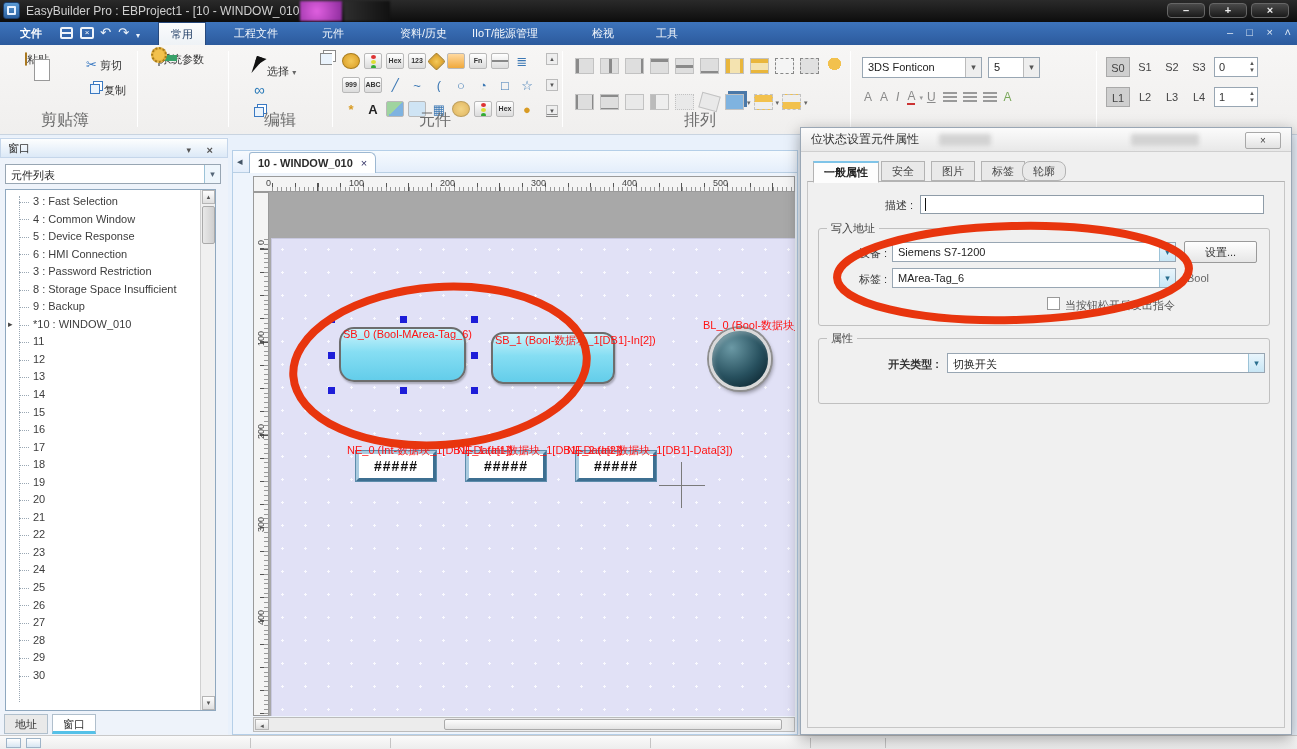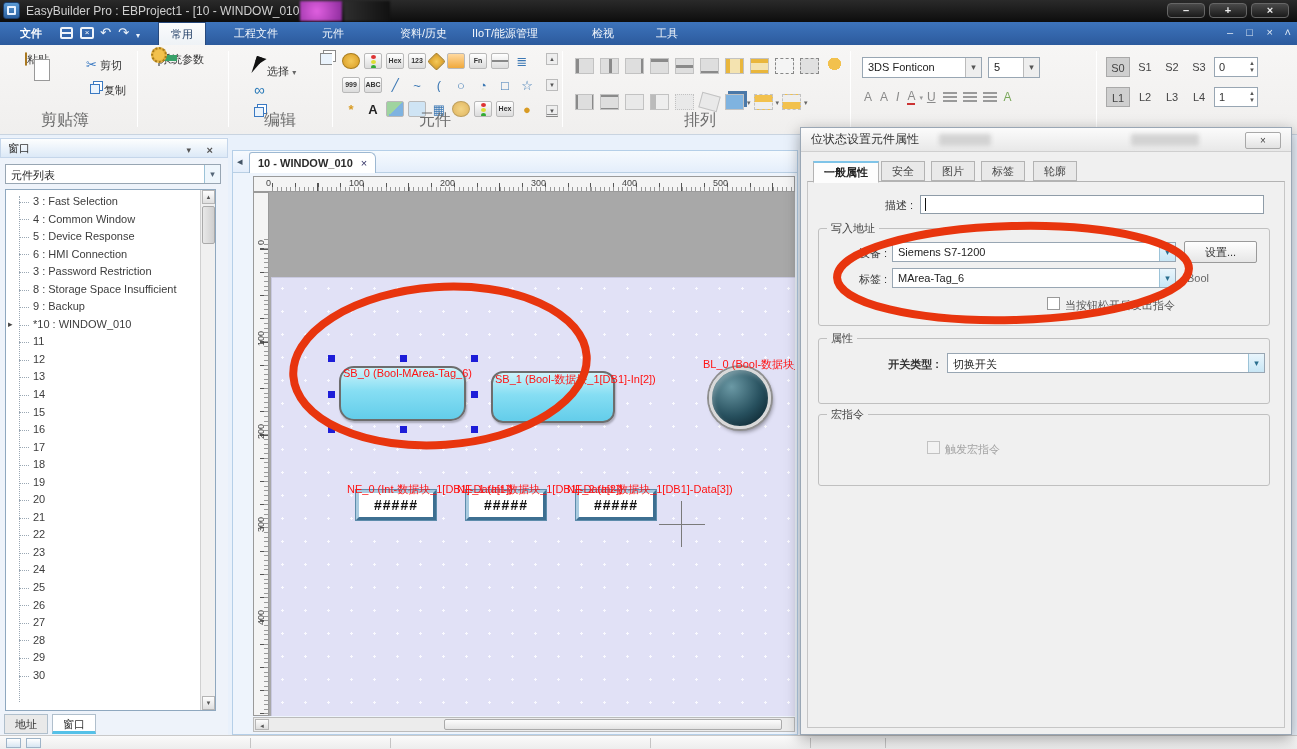--- a/index.html
+++ b/index.html
@@ -85,21 +85,21 @@
     background-image:repeating-linear-gradient(90deg,#999 0 1px,transparent 1px 4.55px),repeating-linear-gradient(90deg,#555 0 1px,transparent 1px 22.75px);
     background-size:100% 4px,100% 8px; background-repeat:no-repeat,no-repeat; background-position:18px bottom,18px bottom; }
   .hruler span { position:absolute; bottom:3px; font-size:9px; color:#444; }
   .vruler { position:absolute; left:20px; top:41px; width:16px; bottom:18px; background:#f4f4f4; border:1px solid #9a9a9a;
     background-image:repeating-linear-gradient(0deg,#999 0 1px,transparent 1px 4.65px),repeating-linear-gradient(0deg,#555 0 1px,transparent 1px 23.25px);
     background-size:4px 100%,8px 100%; background-repeat:no-repeat,no-repeat; background-position:right 46px,right 46px; }
   .vruler span { position:absolute; left:2px; font-size:9px; color:#444; transform:rotate(-90deg); transform-origin:left top; }
   .corner { position:absolute; left:20px; top:25px; width:16px; height:16px; background:#e3e3e3; border:1px solid #9a9a9a; }
   .work { position:absolute; left:36px; top:41px; right:2px; bottom:18px; background:#a8a8a8; overflow:hidden; }
   .page { position:absolute; left:2px; top:46px; right:-2px; bottom:-2px; background:#e1e1f6;
-    background-image:radial-gradient(circle,#fafaff 1px,transparent 1.2px); background-size:23px 23px; box-shadow:inset 0 0 0 1px #c9c9e0;margin-top:39px; }
+    background-image:radial-gradient(circle,#fafaff 1px,transparent 1.2px); background-size:23px 23px; box-shadow:inset 0 0 0 1px #c9c9e0; }
   .hscroll { position:absolute; left:20px; bottom:2px; right:2px; height:15px; background:#ececec; border:1px solid #bbb; }
   .hscroll .sb { position:absolute; left:1px; top:1px; width:14px; height:11px; background:linear-gradient(#fdfdfd,#ddd); border:1px solid #b5b5b5; font-size:7px; line-height:11px; text-align:center; color:#555; }
   .hthumb { position:absolute; left:190px; top:1px; height:11px; width:338px; background:linear-gradient(#fcfcfc,#e4e4e4); border:1px solid #aaa; border-radius:2px; }
 
   
   .cyanbtn { position:absolute; background:linear-gradient(#cdf3fb 0%,#86def3 45%,#63cdea 100%); border:2px solid #6d6d6d; border-radius:15px; box-shadow:1px 2px 2px rgba(0,0,0,.25); }
   .redlabel { position:absolute; color:#ff1313; font-size:11px; white-space:nowrap; z-index:5; }
   .selrect { position:absolute; }
   .hnd { position:absolute; width:7px; height:7px; background:#1d1dd8; }
   .lamp { position:absolute; width:62px; height:62px; border-radius:50%; background:radial-gradient(circle at 35% 30%,#6b99a5,#27505e 55%,#0f2a35 85%); border:3px solid #d9d9d9; box-shadow:0 0 0 2px #8f8f8f,2px 3px 4px rgba(0,0,0,.4), inset 2px 3px 4px rgba(255,255,255,.25); }
@@ -365,21 +365,21 @@
   <div class="dlg-title">
     <span>位状态设置元件属性</span>
     <span class="blurchip" style="left:138px;top:6px;width:52px;height:12px;"></span>
     <span class="blurchip" style="left:330px;top:6px;width:68px;height:12px;"></span>
     <span class="dlg-close" style="right:10px;">×</span>
   </div>
   <span class="dtab active" style="left:12px;">一般属性</span>
   <span class="dtab" style="left:80px;">安全</span>
   <span class="dtab" style="left:130px;">图片</span>
   <span class="dtab" style="left:180px;">标签</span>
-  <span class="dtab" style="left:232px;">轮廓</span>
+  <span class="dtab" style="left:221px;border-radius:8px;">轮廓</span>
   <div class="dlg-body">
     <span class="flabel" style="left:30px;top:16px;width:75px;">描述 :</span>
     <div class="input" style="left:112px;top:13px;width:344px;height:19px;">
         <span class="caret"></span>
       </div>
 
     <div class="grp" style="left:10px;top:46px;width:452px;height:98px;">
       <b>写入地址</b>
       <span class="flabel" style="left:18px;top:17px;width:50px;">设备 :</span>
       <div class="combo" style="left:73px;top:13px;width:284px;height:20px;">
@@ -399,25 +399,20 @@
 
     <div class="grp" style="left:10px;top:156px;width:452px;height:66px;">
       <b>属性</b>
       <span class="flabel" style="left:20px;top:18px;width:100px;font-weight:bold;">开关类型 :</span>
       <div class="combo" style="left:128px;top:14px;width:318px;height:20px;">
         <span class="ctext">切换开关</span>
         <span class="cbtn">▾</span>
       </div>
     </div>
 
-    <div class="grp" style="left:10px;top:232px;width:452px;height:72px;">
-      <b>宏指令</b>
-      <span class="cb dis" style="left:108px;top:26px;"></span>
-      <span class="cblabel dis" style="left:126px;top:27px;">触发宏指令</span>
-    </div>
   </div>
 </div>
 
 <div class="statusbar">
   <span class="sicon" style="left:6px;"></span>
   <span class="sicon" style="left:26px;"></span>
   <span class="ssep" style="left:250px;"></span>
   <span class="ssep" style="left:390px;"></span>
   <span class="ssep" style="left:650px;"></span>
   <span class="ssep" style="left:810px;"></span>

